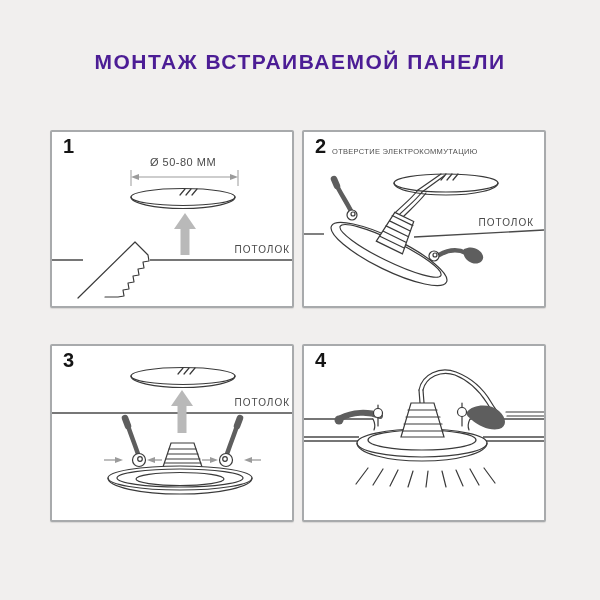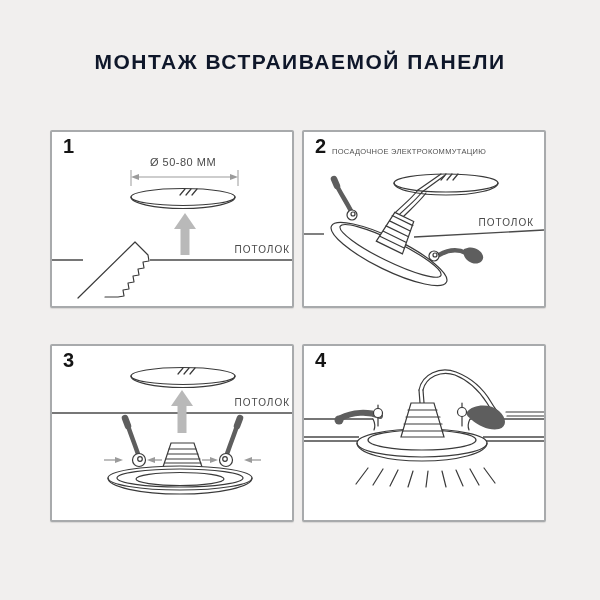--- a/index.html
+++ b/index.html
@@ -1,17 +1,17 @@
 <!DOCTYPE html>
 <html><head>
 <meta charset="utf-8">
 <style>
   html,body{margin:0;padding:0}
   .sheet{position:relative;width:600px;height:600px;background:#f1efee;font-family:"Liberation Sans",sans-serif;overflow:hidden}
-  .title{position:absolute;top:50px;left:0;width:100%;text-align:center;font-size:21px;font-weight:700;letter-spacing:1.5px;color:#0f172a}
+  .title{position:absolute;top:50px;left:0;width:100%;text-align:center;font-size:21px;font-weight:700;letter-spacing:1.5px;color:#4c1d95}
   .grid{position:absolute;left:50px;top:130px;display:grid;grid-template-columns:244px 244px;grid-auto-rows:178px;gap:36px 8px}
   .panel{position:relative;background:#fff;border:2px solid #a8aaac;border-radius:2px;box-sizing:border-box;box-shadow:0 1px 1px rgba(0,0,0,.10)}
   .art{position:absolute;left:0;top:0;width:240px;height:174px;display:block}
   .num{position:absolute;left:11px;top:3px;font-size:20px;font-weight:700;color:#151515;z-index:2}
   .cap{position:absolute;color:#4f4f4f;letter-spacing:.3px;z-index:2;white-space:nowrap}
   .cap-2{left:28px;top:15px;font-size:7.5px}
   .cap-3{left:9px;top:151px;font-size:8px}
   .ln{fill:none;stroke:#3a3a3a;stroke-width:1.2;stroke-linejoin:round;stroke-linecap:round}
   .lnw{fill:#ffffff;stroke:#3a3a3a;stroke-width:1.2}
   .ceil{fill:none;stroke:#4a4a4a;stroke-width:1.4}
@@ -53,21 +53,21 @@
           <path class="gray" d="M133,81 L144,97 H137.5 V123 H128.5 V97 H122 Z"></path>
         </g>
         <g>
           <path class="ln" d="M26,166 L83,110 L96,123 L97,129 L91,130 L92,136 L86,137 L87,143 L81,144 L82,150 L76,151 L77,157 L71,158 L72,164 L66,165 H53"></path>
         </g>
       </svg>
     </section>
 
     <section class="panel">
       <div class="num">2</div>
-      <div class="cap cap-2">ПОСАДОЧНОЕ ЭЛЕКТРОКОММУТАЦИЮ</div>
+      <div class="cap cap-2">ОТВЕРСТИЕ ЭЛЕКТРОКОММУТАЦИЮ</div>
       <svg class="art" viewBox="0 0 240 174">
         <path class="ceil" d="M0,102 H20"></path>
         <path class="ceil" d="M110,105 L240,98"></path>
         <text class="svgtxt" x="230" y="94" text-anchor="end">ПОТОЛОК</text>
         <g>
           <ellipse class="lnw" cx="142" cy="51" rx="52" ry="9"></ellipse>
           <path class="ln" d="M90,51 a52,12 0 0 0 104,0"></path>
           <path class="ln" d="M137,48 l5,-6 M143,48 l5,-6 M149,48 l5,-6"></path>
         </g>
         <g>

